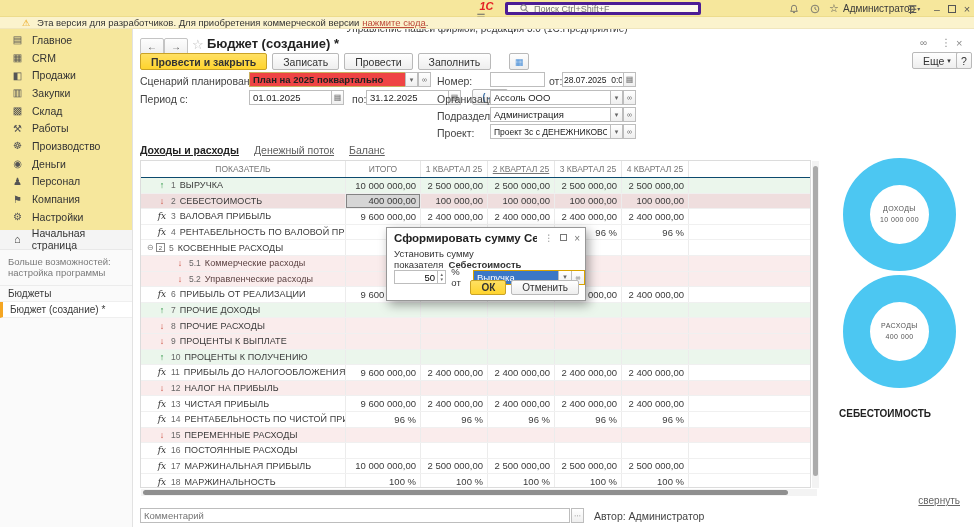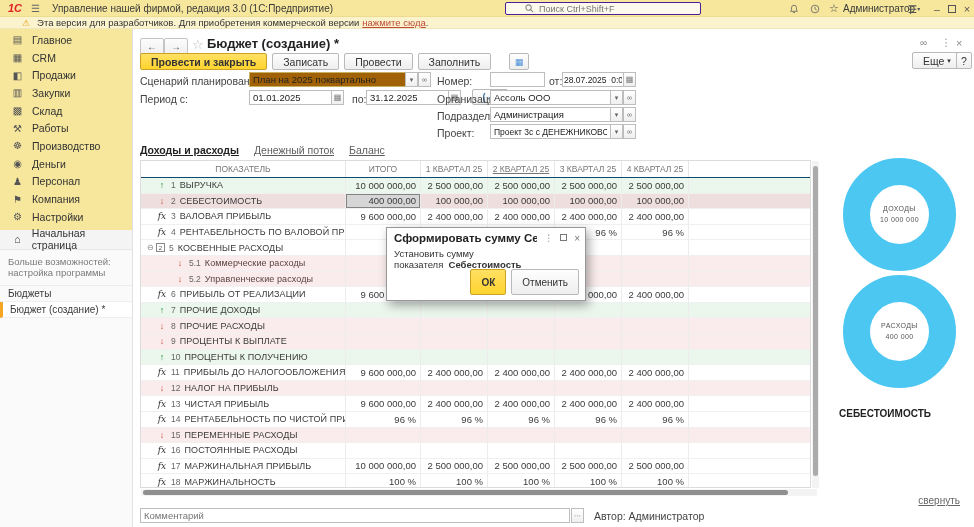--- a/index.html
+++ b/index.html
@@ -1,26 +1,26 @@
 <!DOCTYPE html>
 <html><head>
 <meta charset="utf-8">
 <style>
   html,body{margin:0;padding:0;background:#fff;}
   .app{position:relative;width:974px;height:527px;overflow:hidden;background:#fff;
        font-family:"Liberation Sans",sans-serif;color:#333;}
 
   
   .titlebar{position:absolute;left:0;top:0;width:974px;height:17px;background:#F6E79C;
-            display:flex;align-items:center;font-size:10.5px;border-bottom:1px solid #EDDC8C;box-sizing:border-box;}
+            display:flex;align-items:center;font-size:10.5px;border-bottom:1px solid #EDDC8C;box-sizing:border-box;flex-direction:column;}
   .logo1c{color:#E31E24;font-weight:bold;font-style:italic;font-size:11px;margin:0 9px 0 8px;}
   .tb-burger{color:#666;font-size:10px;margin-right:12px;}
   .tb-title{color:#3a3a3a;font-size:10px;}
   .tb-search{position:absolute;left:505px;top:2px;width:196px;height:13px;background:#FDFAED;
-             border:1px solid #4c1d95;border-radius:2px;display:flex;align-items:center;padding:0 19px;box-sizing:border-box;}
+             border:3px solid #4c1d95;border-radius:2px;display:flex;align-items:center;padding:0 12px;box-sizing:border-box;}
   .tb-search input{border:none;background:transparent;outline:none;font-size:9px;color:#555;width:100%;
                    font-family:"Liberation Sans",sans-serif;}
   .tb-ico{position:absolute;top:2px;width:14px;height:13px;display:flex;align-items:center;justify-content:center;color:#555;}
   .tb-user{position:absolute;left:843px;top:3px;font-size:10px;color:#3a3a3a;}
   .winbox{display:inline-block;width:6px;height:6px;border:1px solid #555;}
 
   
   .warnbar{position:absolute;left:0;top:17px;width:974px;height:12px;background:#FBF3CD;
            font-size:9.5px;display:flex;align-items:center;border-bottom:1px solid #F0E6BD;box-sizing:border-box;}
   .warn-tri{color:#E89B00;font-size:9px;margin:0 7px 0 22px;}
@@ -53,21 +53,21 @@
        border:1px solid #B9B9B9;border-radius:2px;font-family:"Liberation Sans",sans-serif;}
   .btn.primary{background:linear-gradient(#FFE063,#FFD42E);border-color:#C9A227;font-weight:bold;}
   .toolbar{position:absolute;left:140px;top:53px;display:flex;gap:18px;}
   .iconbtn{width:20px;padding:0;color:#4A90D9;font-size:9px;}
   .btn-more{position:absolute;left:912px;top:52px;}
   .btn-help{position:absolute;left:956px;top:52px;width:16px;padding:0;}
 
   .fld-label{position:absolute;font-size:10.5px;color:#444;white-space:nowrap;}
   .inp{position:absolute;height:15px;border:1px solid #BDBDBD;background:#fff;font-size:9.5px;color:#222;
        padding:0 3px;box-sizing:border-box;font-family:"Liberation Sans",sans-serif;outline:none;}
-  .inp.yellow{background:#a16207;border-color:#C9B061;}
+  .inp.yellow{background:#ef4444;border-color:#C9B061;font-weight:bold;}
   .mini{position:absolute;width:13px;height:15px;box-sizing:border-box;border:1px solid #BDBDBD;
         background:linear-gradient(#FFF,#EFEFEF);color:#666;font-size:7px;
         display:flex;align-items:center;justify-content:center;}
   .per-btn{position:absolute;left:472px;top:89px;width:36px;height:16px;font-size:9px;font-weight:bold;color:#3A6EA5;}
 
   
   .tabs{position:absolute;left:140px;top:144px;display:flex;gap:15px;font-size:10.5px;}
   .tab{color:#5E5E5E;text-decoration:underline;}
   .tab.active{color:#222;font-weight:bold;}
 
@@ -113,21 +113,21 @@
   .num-in{width:44px;height:14px;border:1px solid #BDBDBD;font-size:9.5px;text-align:right;padding:0 2px;
           box-sizing:border-box;outline:none;font-family:"Liberation Sans",sans-serif;}
   .spin{width:10px;height:14px;box-sizing:border-box;border:1px solid #BDBDBD;border-left:none;
         display:flex;flex-direction:column;align-items:center;justify-content:center;font-size:5px;color:#666;line-height:1;}
   .pct{font-size:9.5px;margin:0 5px;}
   .combo{display:flex;border:1px solid #D9A300;box-sizing:border-box;height:15px;}
   .combo-val{width:78px;background:#3B77C6;color:#fff;font-size:9.5px;display:flex;align-items:center;padding:0 3px;}
   .combo .cb{width:12px;height:13px;border-left:1px solid #BDBDBD;background:linear-gradient(#FFF,#EFEFEF);
              color:#666;font-size:7px;display:flex;align-items:center;justify-content:center;}
   .modal-btns{position:absolute;right:6px;bottom:5px;display:flex;gap:5px;}
-  .modal-btns .btn{height:26px;font-size:10px;}
+  .modal-btns .btn{height:15px;font-size:10px;}
 
   
   .rpanel{position:absolute;left:833px;top:150px;width:141px;height:362px;background:#fff;}
   .donut{position:absolute;width:113px;height:113px;box-sizing:border-box;border:27px solid #4CC7F2;
          border-radius:50%;display:flex;flex-direction:column;align-items:center;justify-content:center;}
   .dl,.dv{font-size:7px;color:#555;letter-spacing:.4px;line-height:1.5;white-space:nowrap;}
   .rp-title{position:absolute;left:6px;top:258px;font-size:10px;font-weight:bold;color:#222;}
   .rp-text{position:absolute;left:6px;top:273px;width:128px;font-size:9.5px;color:#444;line-height:1.3;}
   .rp-link{position:absolute;right:14px;top:345px;font-size:10px;color:#666;text-decoration:underline;}
 
@@ -620,20 +620,33 @@
   <div class="modal">
     <div class="modal-head">
       <span class="modal-title">Сформировать сумму Себес...</span>
       <span class="mh-ico">⋮</span>
       <span class="mh-ico"><span class="winbox" style="width:5px;height:5px;border-color:#777;"></span></span>
       <span class="mh-ico" style="font-size:10px;">×</span>
     </div>
     <div class="modal-line">
       <span>Установить сумму показателя</span>&nbsp;&nbsp;<b>Себестоимость</b>
     </div>
+    <div class="modal-inputs">
+      <input class="num-in" value="50" style="">
+      <span class="spin">
+          <span>▴</span>
+          <span>▾</span>
+        </span>
+      <span class="pct">% от</span>
+      <span class="combo">
+        <span class="combo-val">Выручка</span>
+        <span class="cb">▾</span>
+        <span class="cb">∞</span>
+      </span>
+    </div>
     <div class="modal-btns">
       <button class="btn primary">ОК</button>
       <button class="btn">Отменить</button>
     </div>
   </div>
 
   <input class="inp" style="left: 140px; top: 508px; width: 430px;" placeholder="Комментарий">
   <span class="mini" style="left:571px;top:508px;">⋯</span>
   <div class="author">
     <span>Автор:</span>

